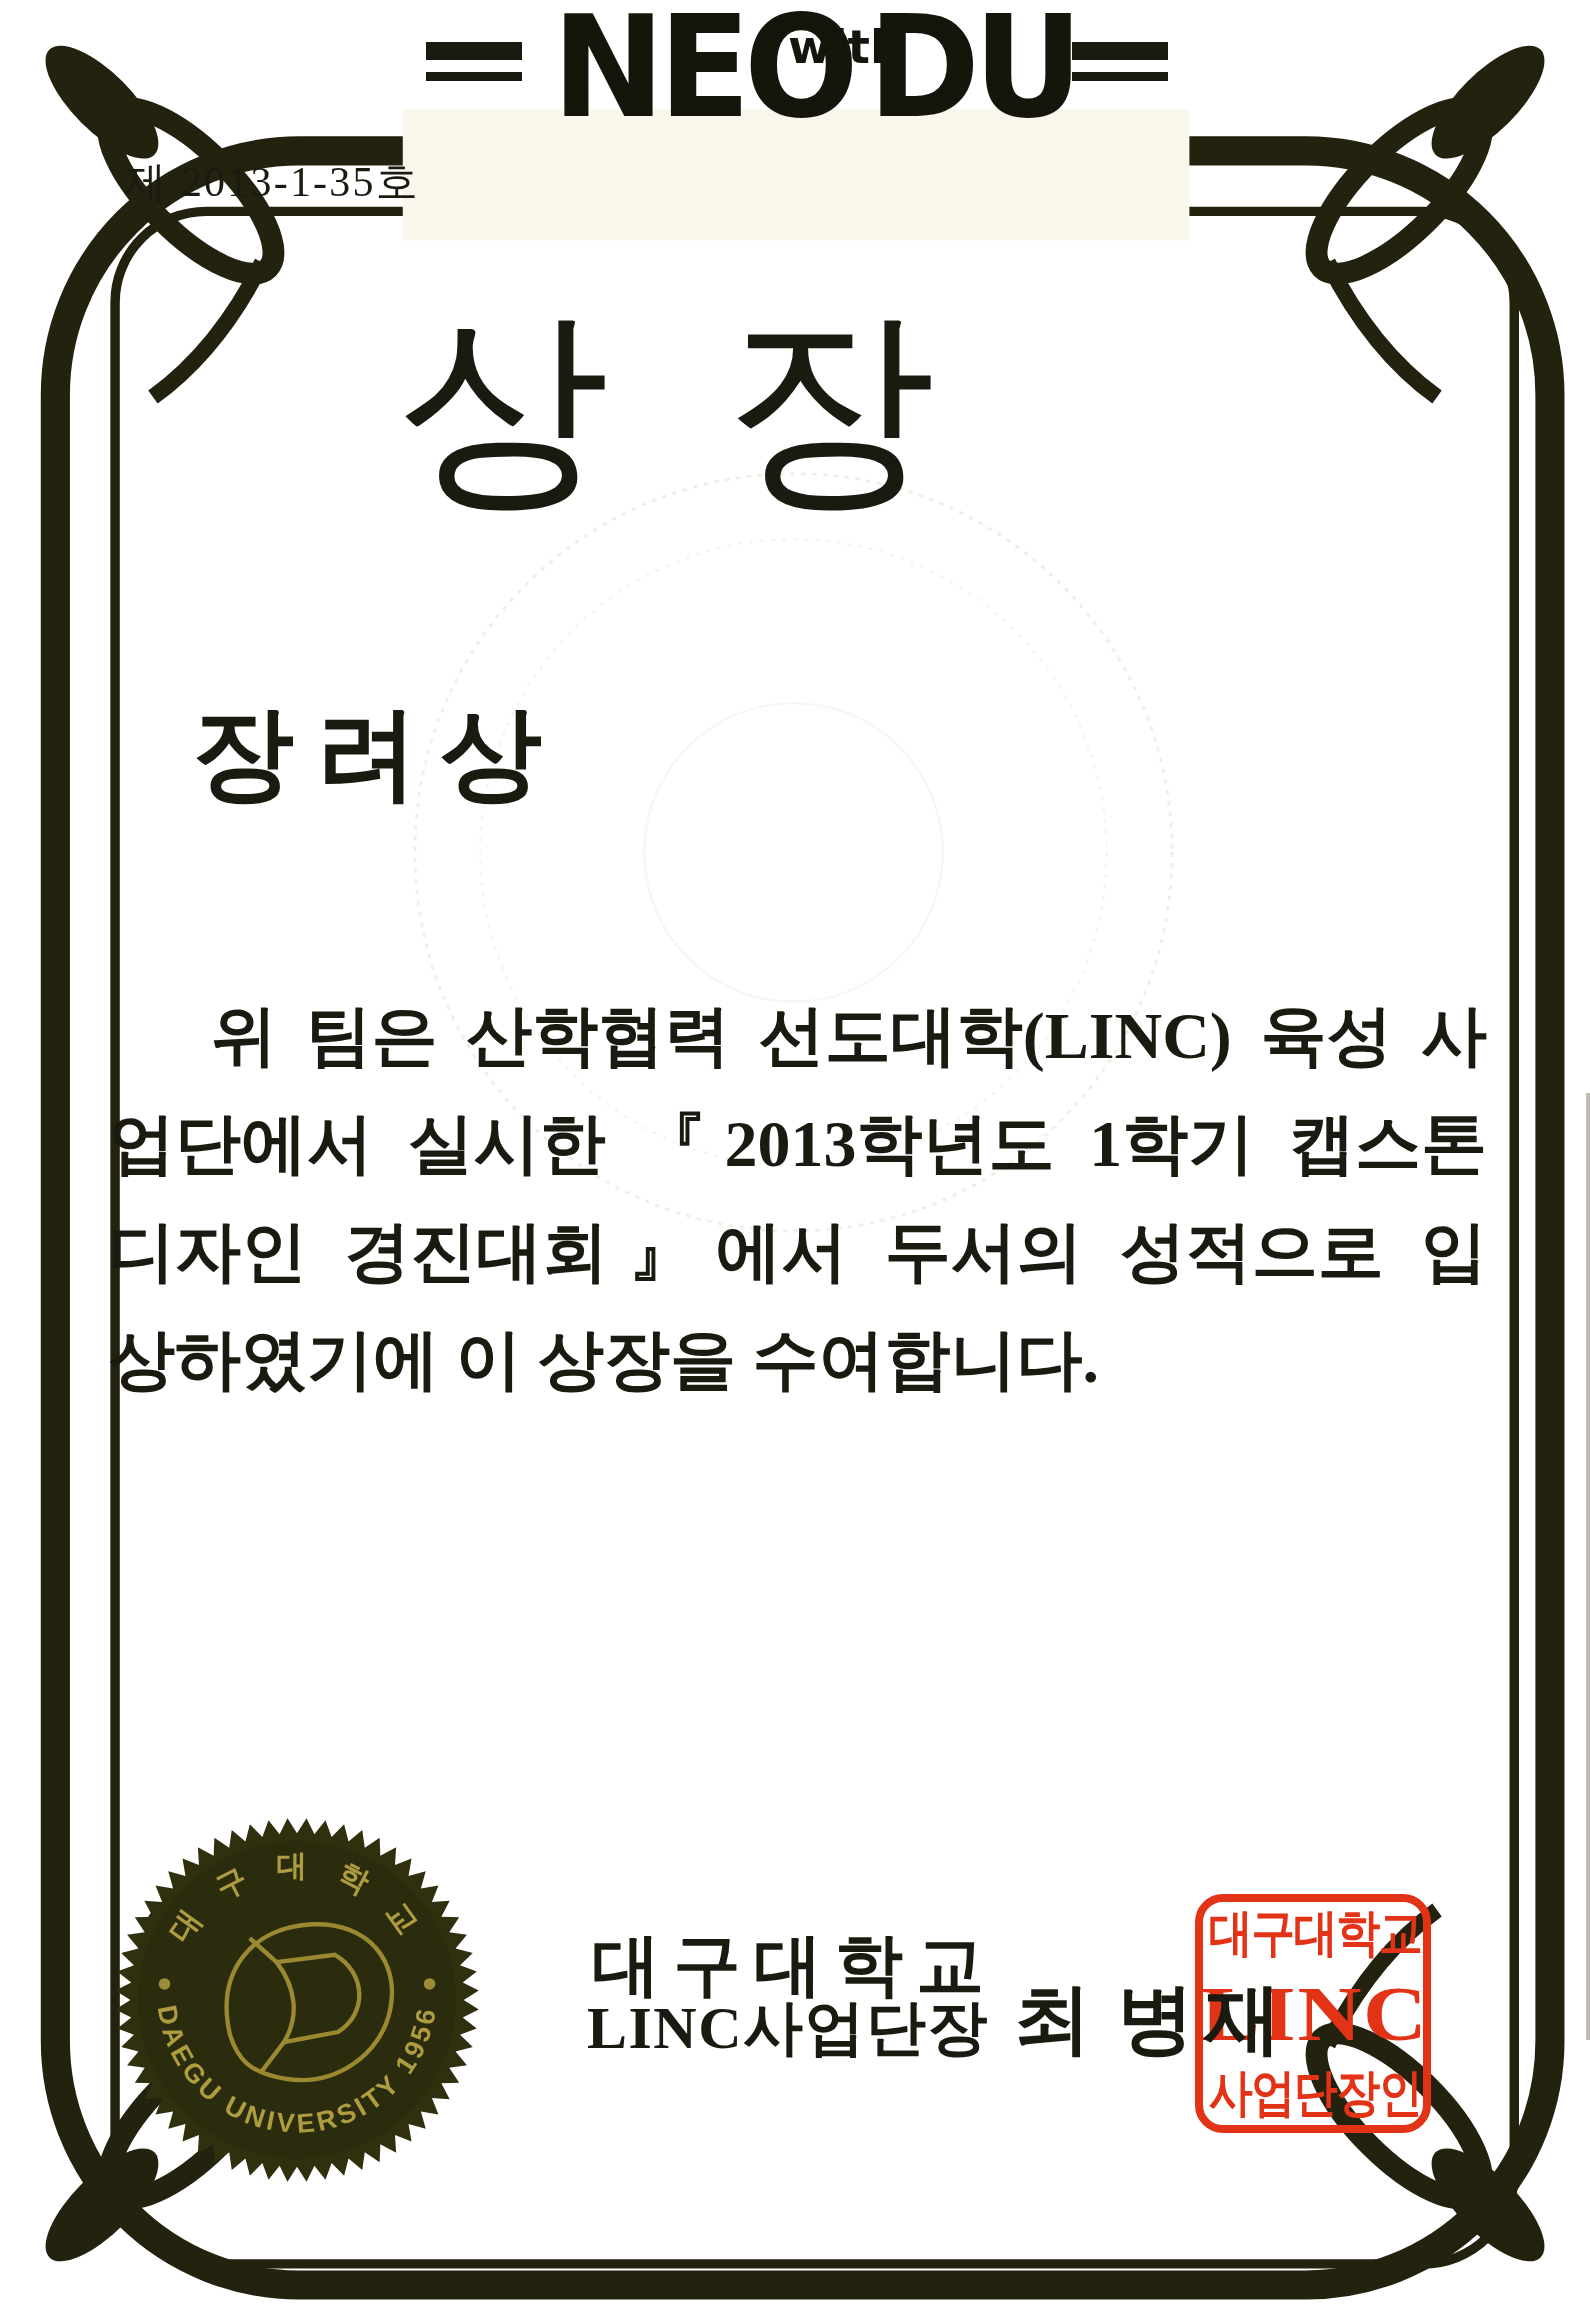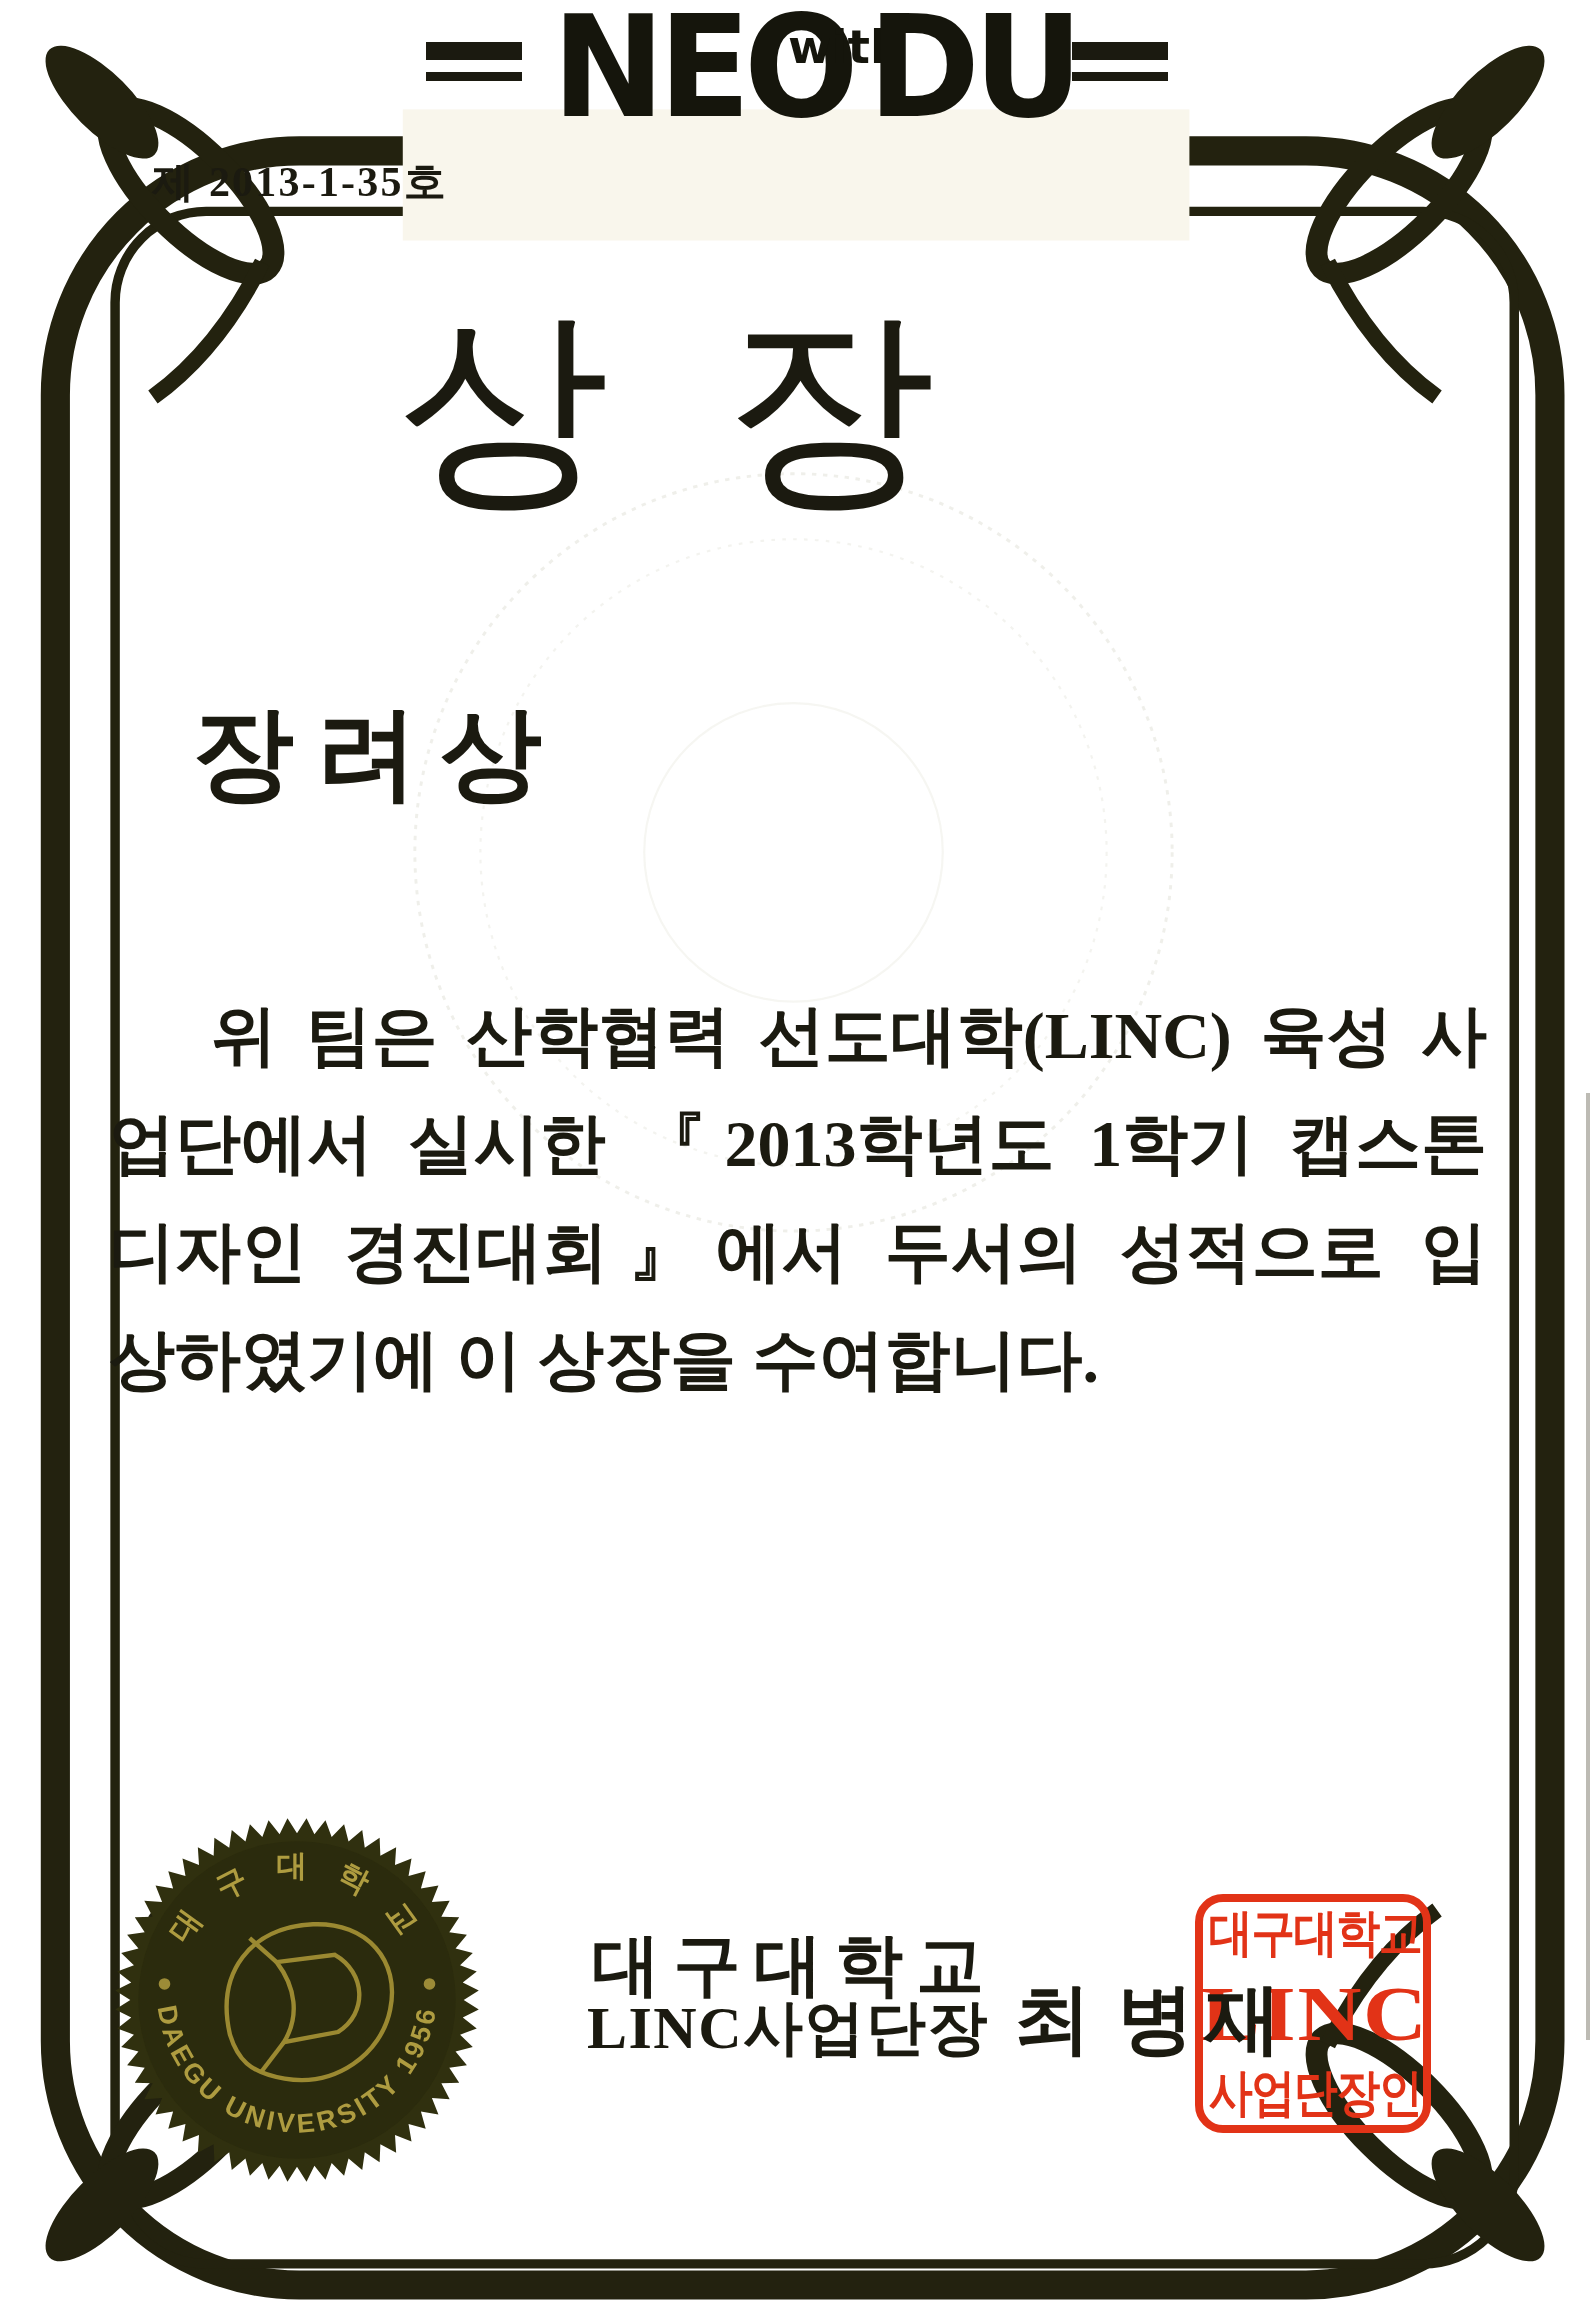--- a/index.html
+++ b/index.html
@@ -32,22 +32,21 @@
     color:#15150c;
   }
   .bar-set{width:96px;}
   .bar-thick{height:18px;background:#1b1a10;}
   .bar-thin{height:9.5px;background:#1b1a10;margin-top:11.7px;}
 
   
   .doc-number{
     left:124px;top:154px;
     font-size:42px;letter-spacing:2.2px;
-    font-weight:700;
-    margin-left:28px;
+    font-weight:400;
   }
   .title-row{
     left:397px;top:286px;width:539px;
     display:flex;justify-content:space-between;
     font-size:213px;line-height:1.15;
     font-weight:400;
   }
   .award-name{
     left:192px;top:686px;
     font-size:102px;letter-spacing:22px;font-weight:600;

